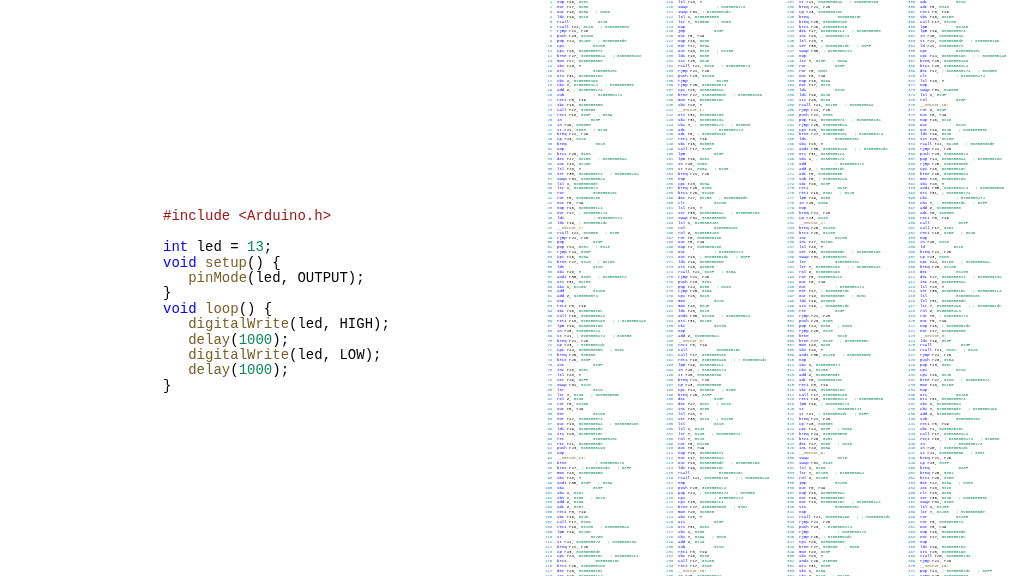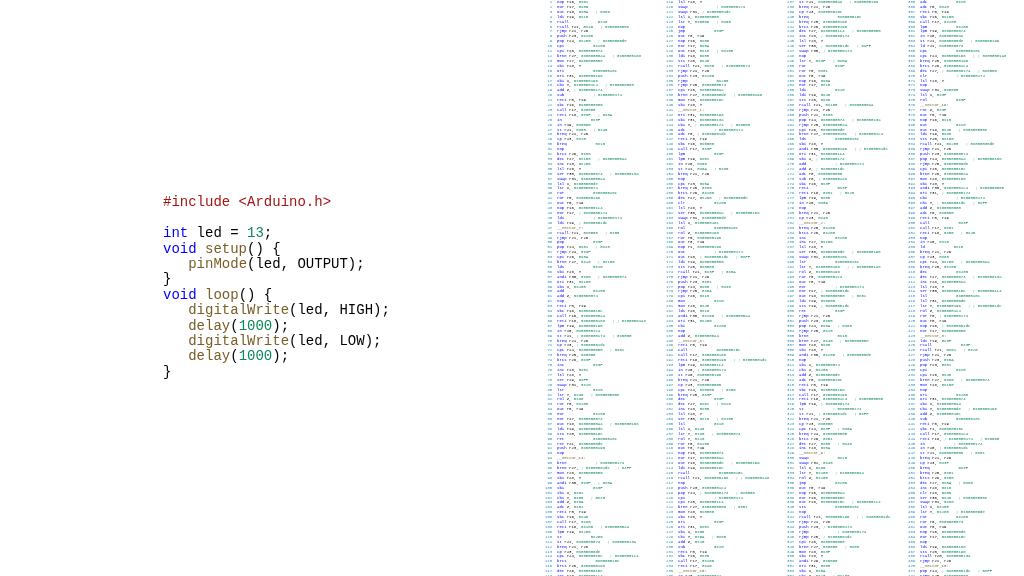--- a/index.html
+++ b/index.html
@@ -7,21 +7,21 @@
     width: 1024px;
     height: 576px;
     background: #fff;
     font-family: "Consolas", "Courier New", monospace;
     position: relative;
     overflow: hidden;
   }
   .left-code {
     position: absolute;
     left: 163px;
-    top: 180px;
+    top: 194px;
     font-size: 14px;
     line-height: 1.1;
     white-space: pre;
   }
   .tok-pp { color: #a31515; }
   .tok-inc { color: #a31515; }
   .tok-kw { color: #0000ff; }
   .tok-fn { color: #795e26; }
   .tok-num { color: #098658; }
   .tok-txt { color: #000; }

